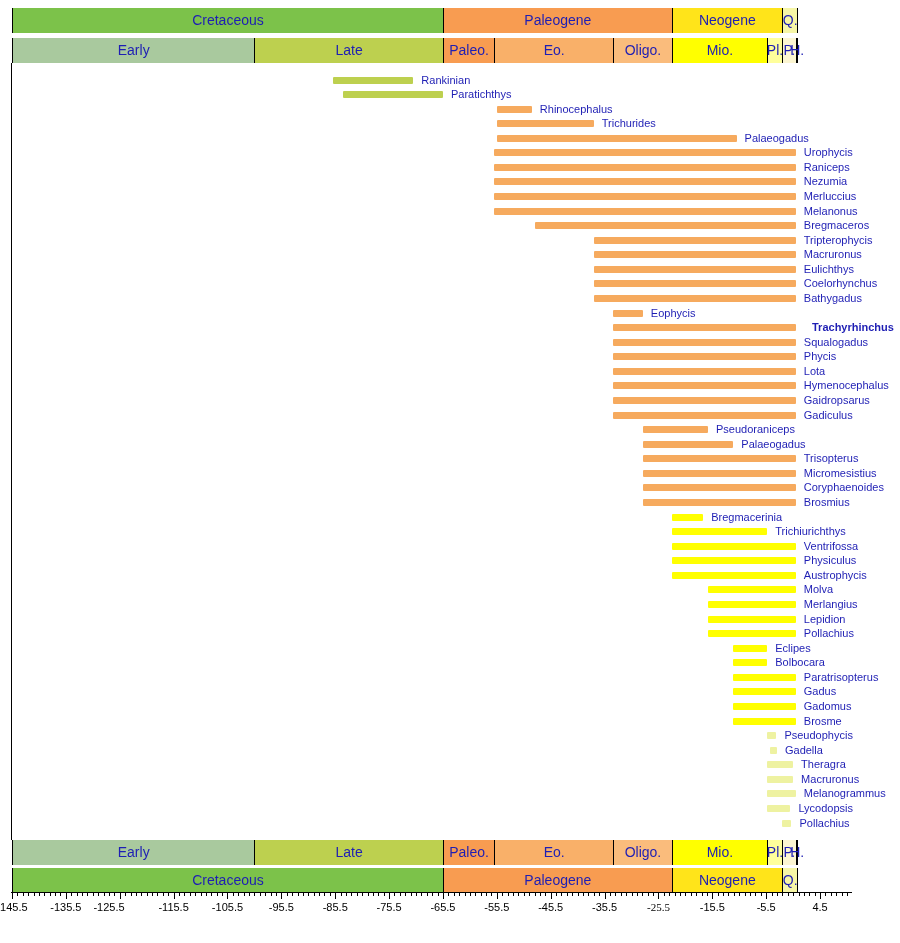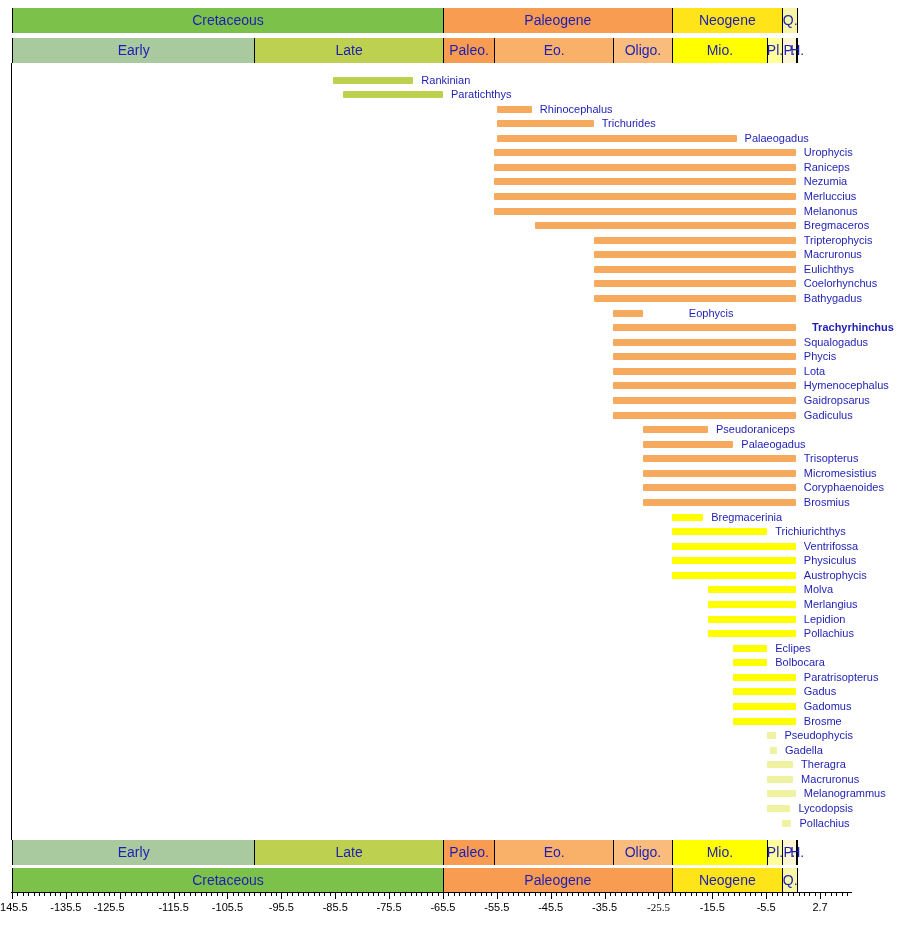--- a/index.html
+++ b/index.html
@@ -97,21 +97,21 @@
       <div class="taxon-label" style="left: 803.808px; top: 170.77px;">Tripterophycis</div>
       <div class="bar" style="left: 593.796px; width: 202.012px; top: 188.34px; background: rgb(246, 170, 94);"></div>
       <div class="taxon-label" style="left: 803.808px; top: 185.34px;">Macruronus</div>
       <div class="bar" style="left: 593.796px; width: 202.012px; top: 202.91px; background: rgb(246, 170, 94);"></div>
       <div class="taxon-label" style="left: 803.808px; top: 199.91px;">Eulichthys</div>
       <div class="bar" style="left: 593.796px; width: 202.012px; top: 217.48px; background: rgb(246, 170, 94);"></div>
       <div class="taxon-label" style="left: 803.808px; top: 214.48px;">Coelorhynchus</div>
       <div class="bar" style="left: 593.796px; width: 202.012px; top: 232.05px; background: rgb(246, 170, 94);"></div>
       <div class="taxon-label" style="left: 803.808px; top: 229.05px;">Bathygadus</div>
       <div class="bar" style="left: 613.189px; width: 29.6285px; top: 246.62px; background: rgb(246, 170, 94);"></div>
-      <div class="taxon-label" style="left: 650.818px; top: 243.62px; margin-left: 38px;">Eophycis</div>
+      <div class="taxon-label" style="left: 650.818px; top: 243.62px;">Eophycis</div>
       <div class="bar" style="left: 613.189px; width: 182.619px; top: 261.19px; background: rgb(246, 170, 94);"></div>
       <div class="taxon-label" style="left: 812px; top: 258.19px; font-weight: bold;">Trachyrhinchus</div>
       <div class="bar" style="left: 613.189px; width: 182.619px; top: 275.76px; background: rgb(246, 170, 94);"></div>
       <div class="taxon-label" style="left: 803.808px; top: 272.76px;">Squalogadus</div>
       <div class="bar" style="left: 613.189px; width: 182.619px; top: 290.33px; background: rgb(246, 170, 94);"></div>
       <div class="taxon-label" style="left: 803.808px; top: 287.33px;">Phycis</div>
       <div class="bar" style="left: 613.189px; width: 182.619px; top: 304.9px; background: rgb(246, 170, 94);"></div>
       <div class="taxon-label" style="left: 803.808px; top: 301.9px;">Lota</div>
       <div class="bar" style="left: 613.189px; width: 182.619px; top: 319.47px; background: rgb(246, 170, 94);"></div>
       <div class="taxon-label" style="left: 803.808px; top: 316.47px;">Hymenocephalus</div>
@@ -387,15 +387,15 @@
       <div class="tick-label" style="left: 281.35px;">-95.5</div>
       <div class="tick-label" style="left: 335.22px;">-85.5</div>
       <div class="tick-label" style="left: 389.09px;">-75.5</div>
       <div class="tick-label" style="left: 442.96px;">-65.5</div>
       <div class="tick-label" style="left: 496.83px;">-55.5</div>
       <div class="tick-label" style="left: 550.7px;">-45.5</div>
       <div class="tick-label" style="left: 604.57px;">-35.5</div>
       <div class="tick-label" style="left: 658.44px; font-family: Liberation Serif, serif;">-25.5</div>
       <div class="tick-label" style="left: 712.31px;">-15.5</div>
       <div class="tick-label" style="left: 766.18px;">-5.5</div>
-      <div class="tick-label" style="left: 820.05px;">2.7</div>
+      <div class="tick-label" style="left: 820.05px;">4.5</div>
     </div>
 </div>
 
 </body></html>

